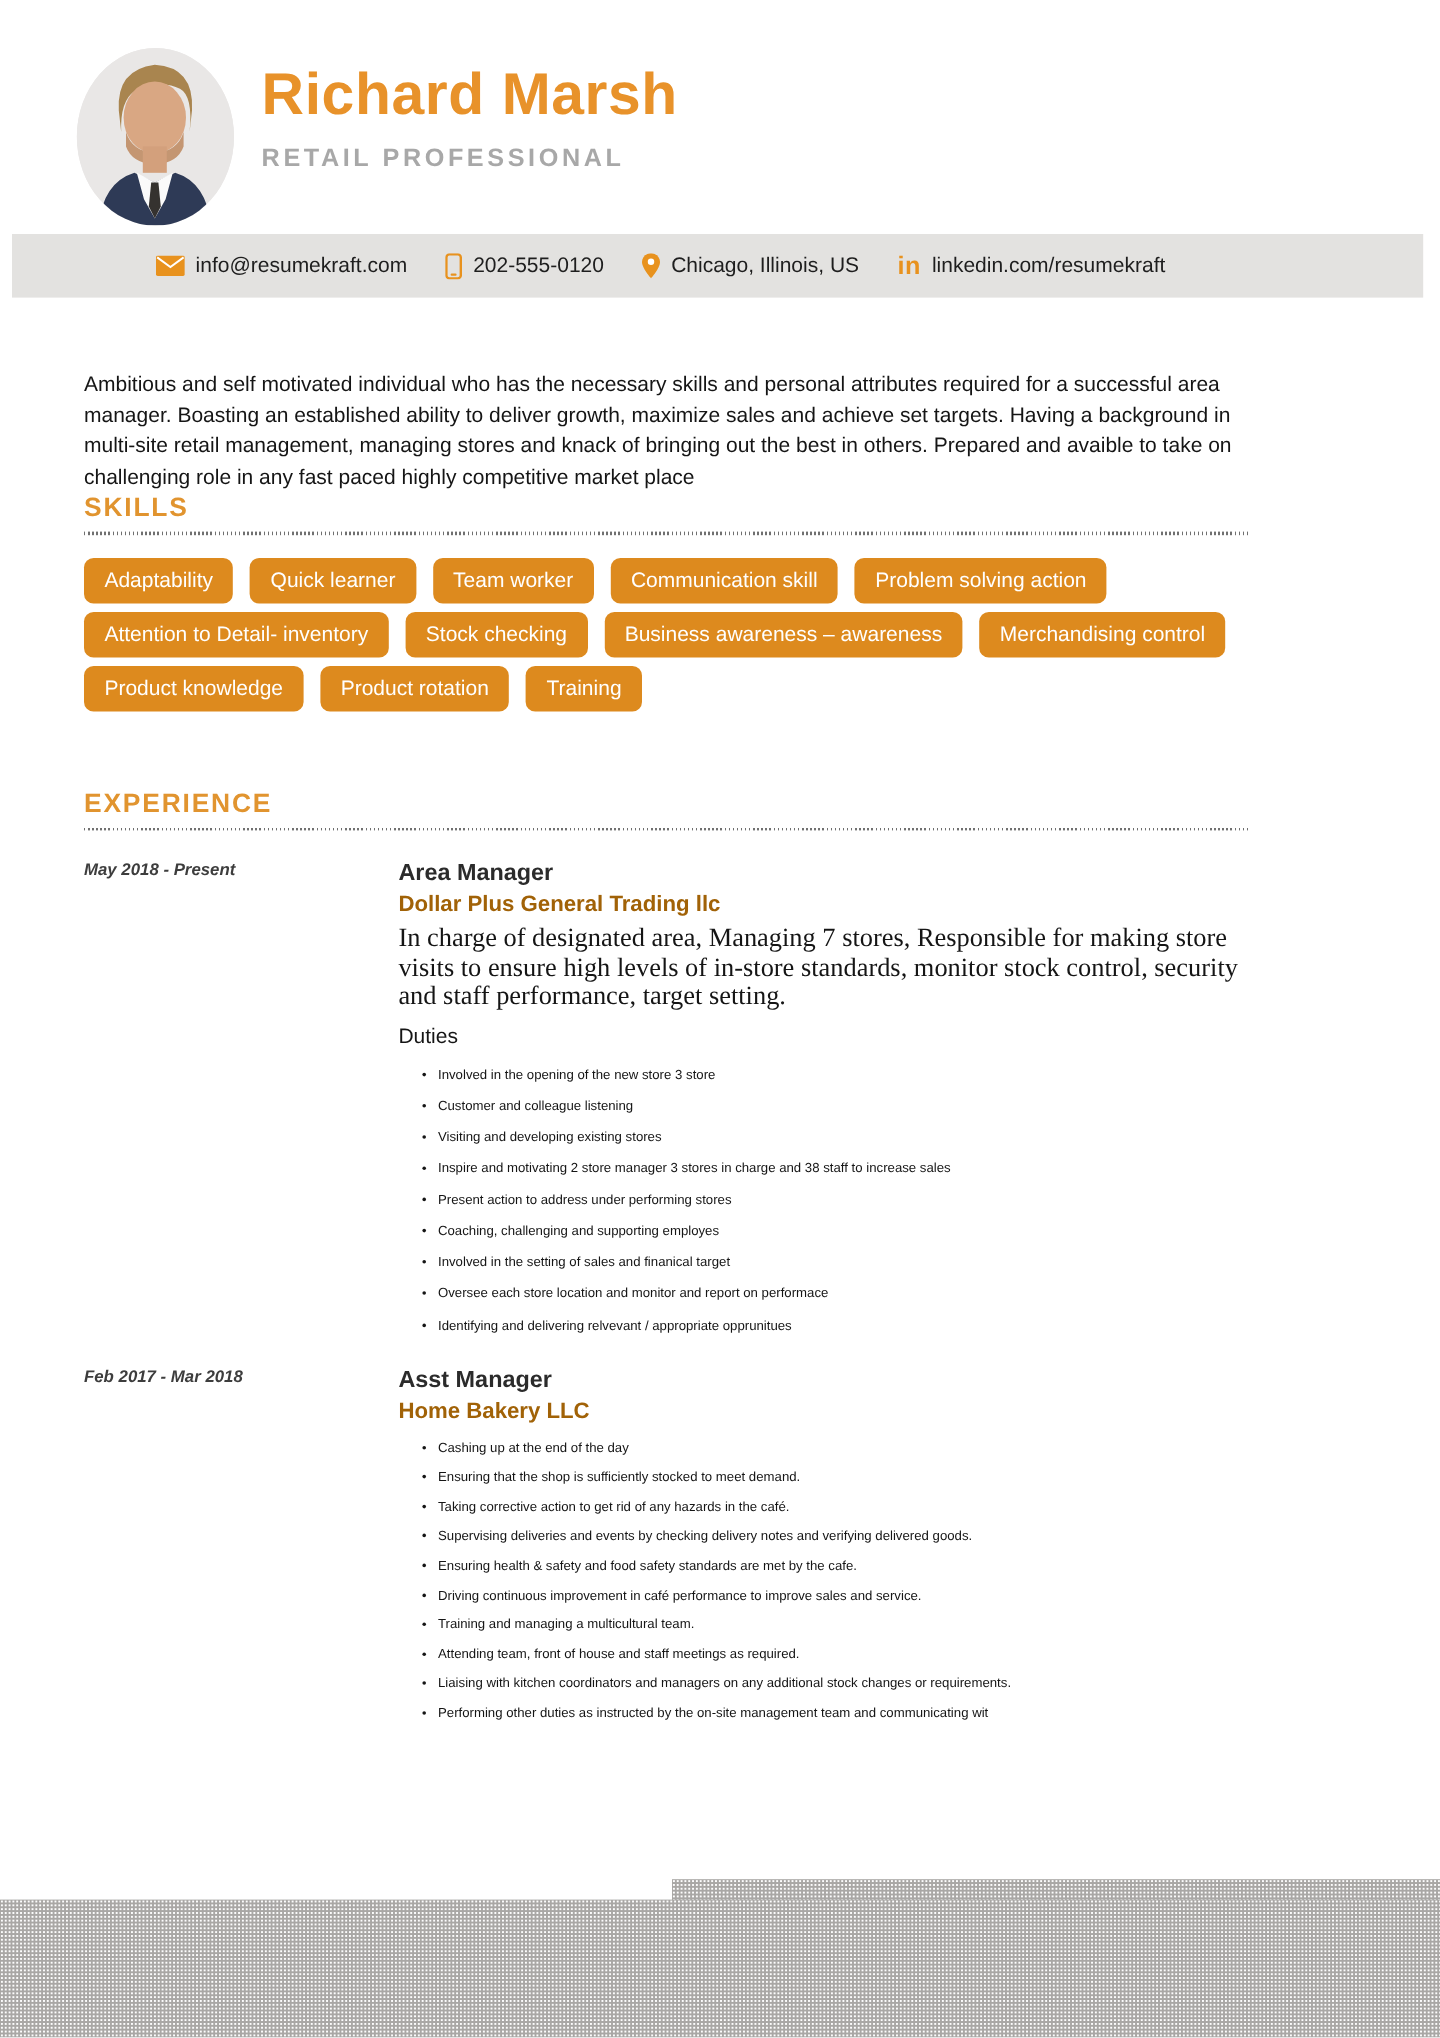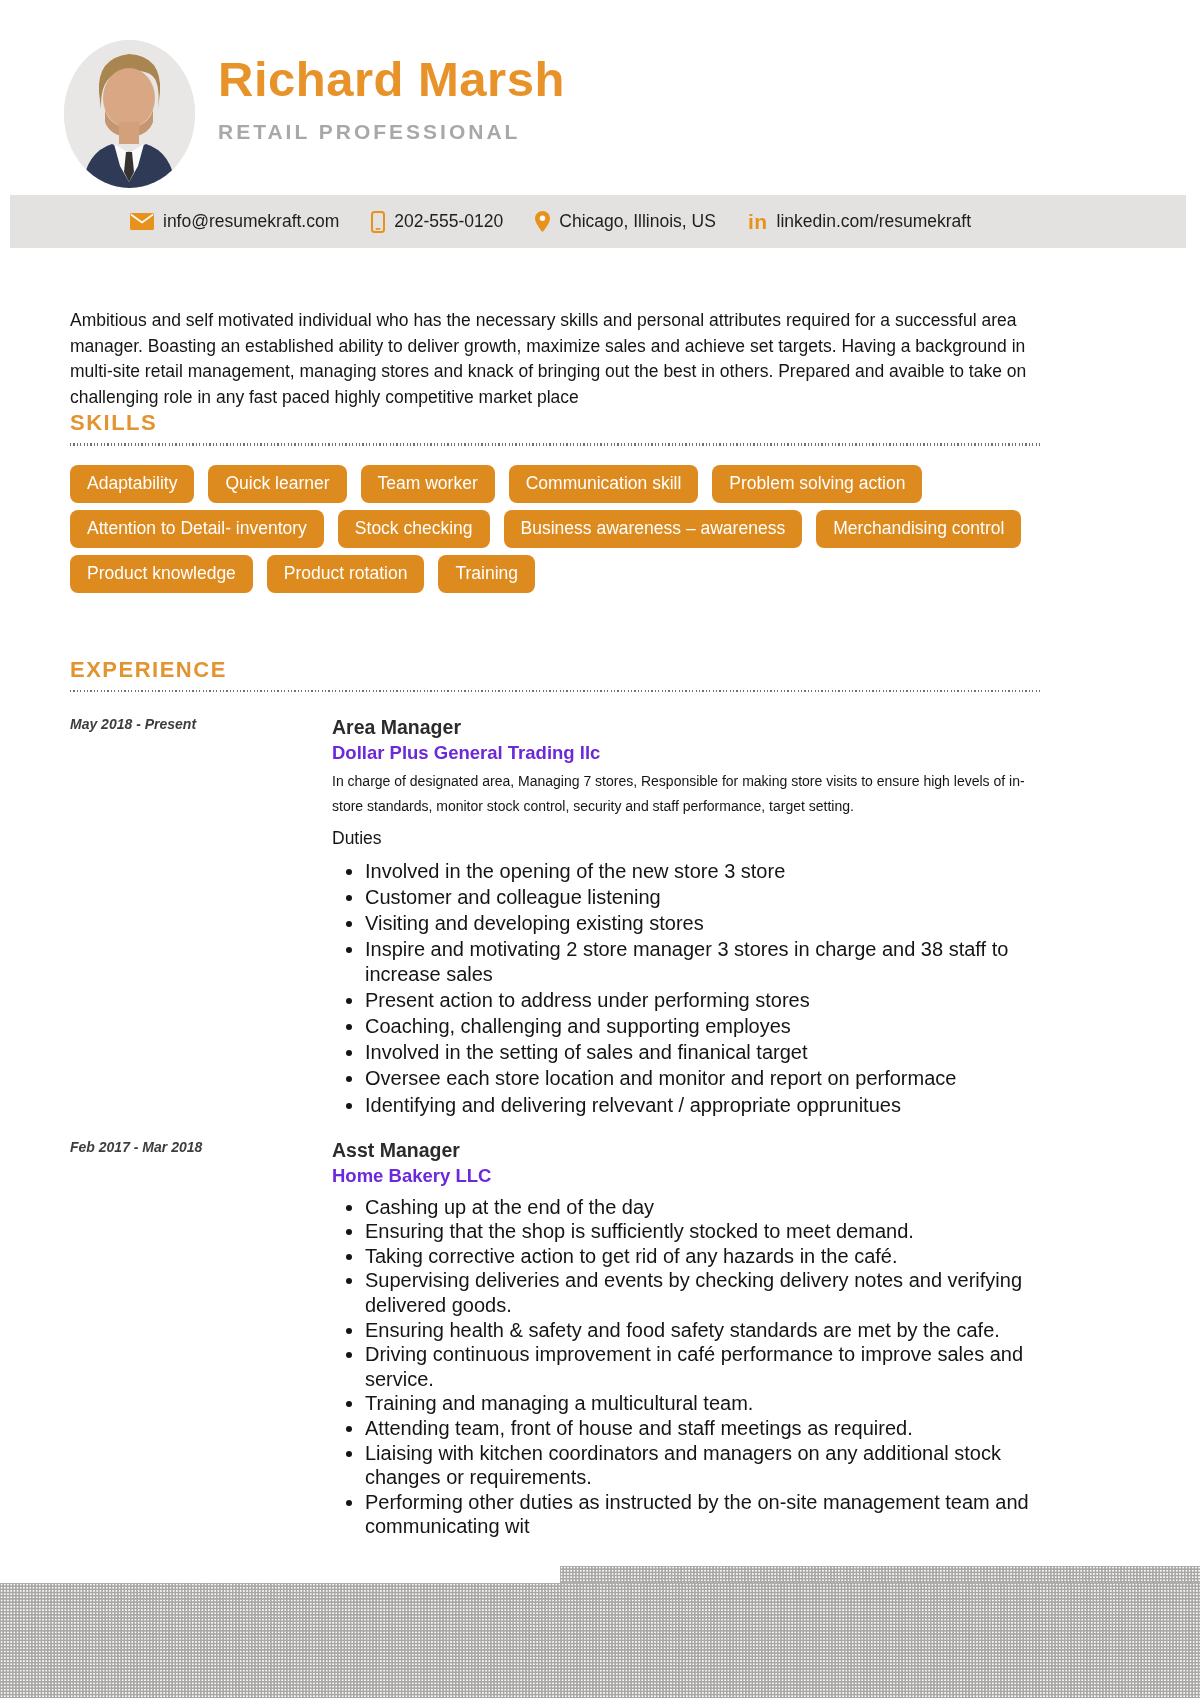--- a/index.html
+++ b/index.html
@@ -70,25 +70,25 @@
 
   
   .experience-section { margin-top: 64px; }
   .job { display: flex; margin-top: 24px; }
   .job-dates {
     flex: 0 0 262px; width: 262px;
     font-size: 14px; font-weight: 700; font-style: italic; color: #3D3D3D;
   }
   .job-body { flex: 1; min-width: 0; }
   .job-title { font-size: 19.5px; font-weight: 700; color: #2B2B2B; }
-  .job-company { font-size: 18.5px; font-weight: 700; color: #6d28d9; margin-top: 3px; }
-  .job-desc { margin-top: 5px; font-size: 14px; line-height: 24.6px; color: #151515; }
+  .job-company { font-size: 18.5px; font-weight: 700; color: #a16207; margin-top: 3px; }
+  .job-desc { margin-top: 5px; font-size: 22px; line-height: 24.6px; color: #151515; font-family: Liberation Serif, serif; }
   .duties-label { margin-top: 10px; font-size: 17.5px; color: #151515; }
   ul.bullets { margin: 10px 0 0 0; padding-left: 33px; }
-  ul.bullets li { font-size: 20px; line-height: 24.6px; color: #151515; margin: 1.5px 0; }
+  ul.bullets li { font-size: 11px; line-height: 24.6px; color: #151515; margin: 1.5px 0; }
   ul.bullets.tight { margin-top: 8px; }
   ul.bullets.tight li { margin: 0; }
 
   
   .halftone {
     background-color: #A9A7A5;
     background-image: radial-gradient(#FDFDFD 0.9px, transparent 1.1px);
     background-size: 3.2px 3.2px;
   }
   .overlay-strip-right { position: absolute; left: 560px; right: 0; top: 1566px; height: 18px; }

